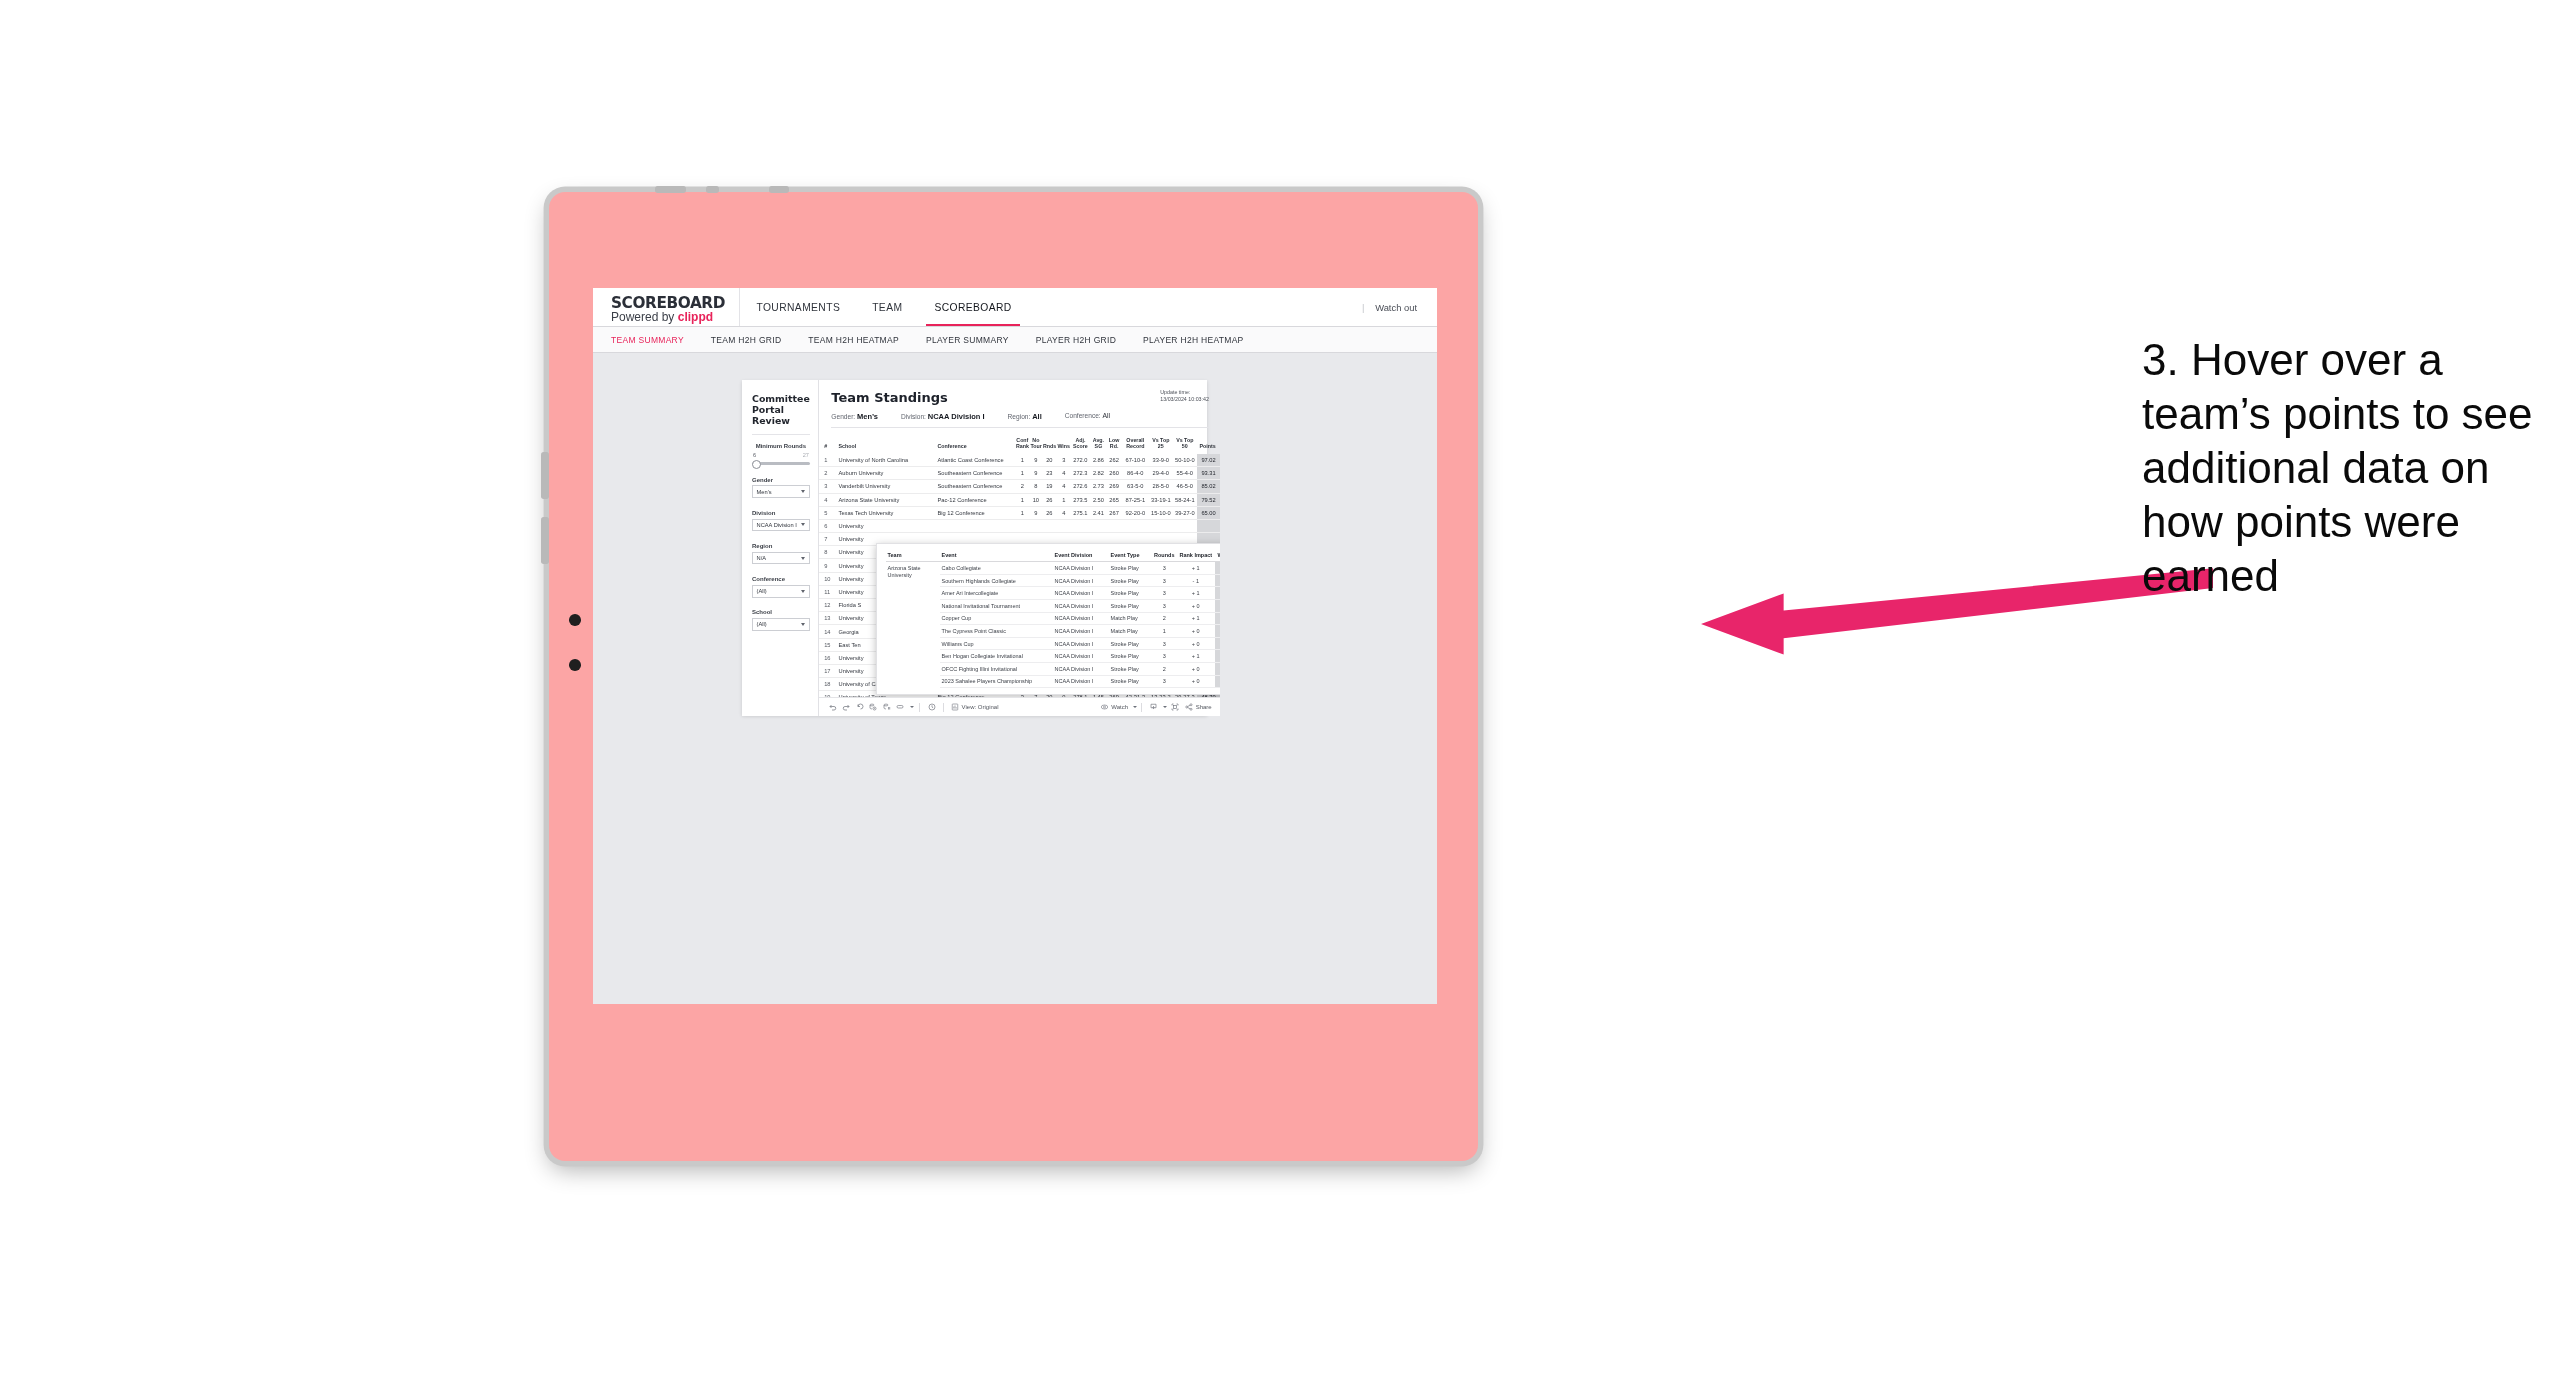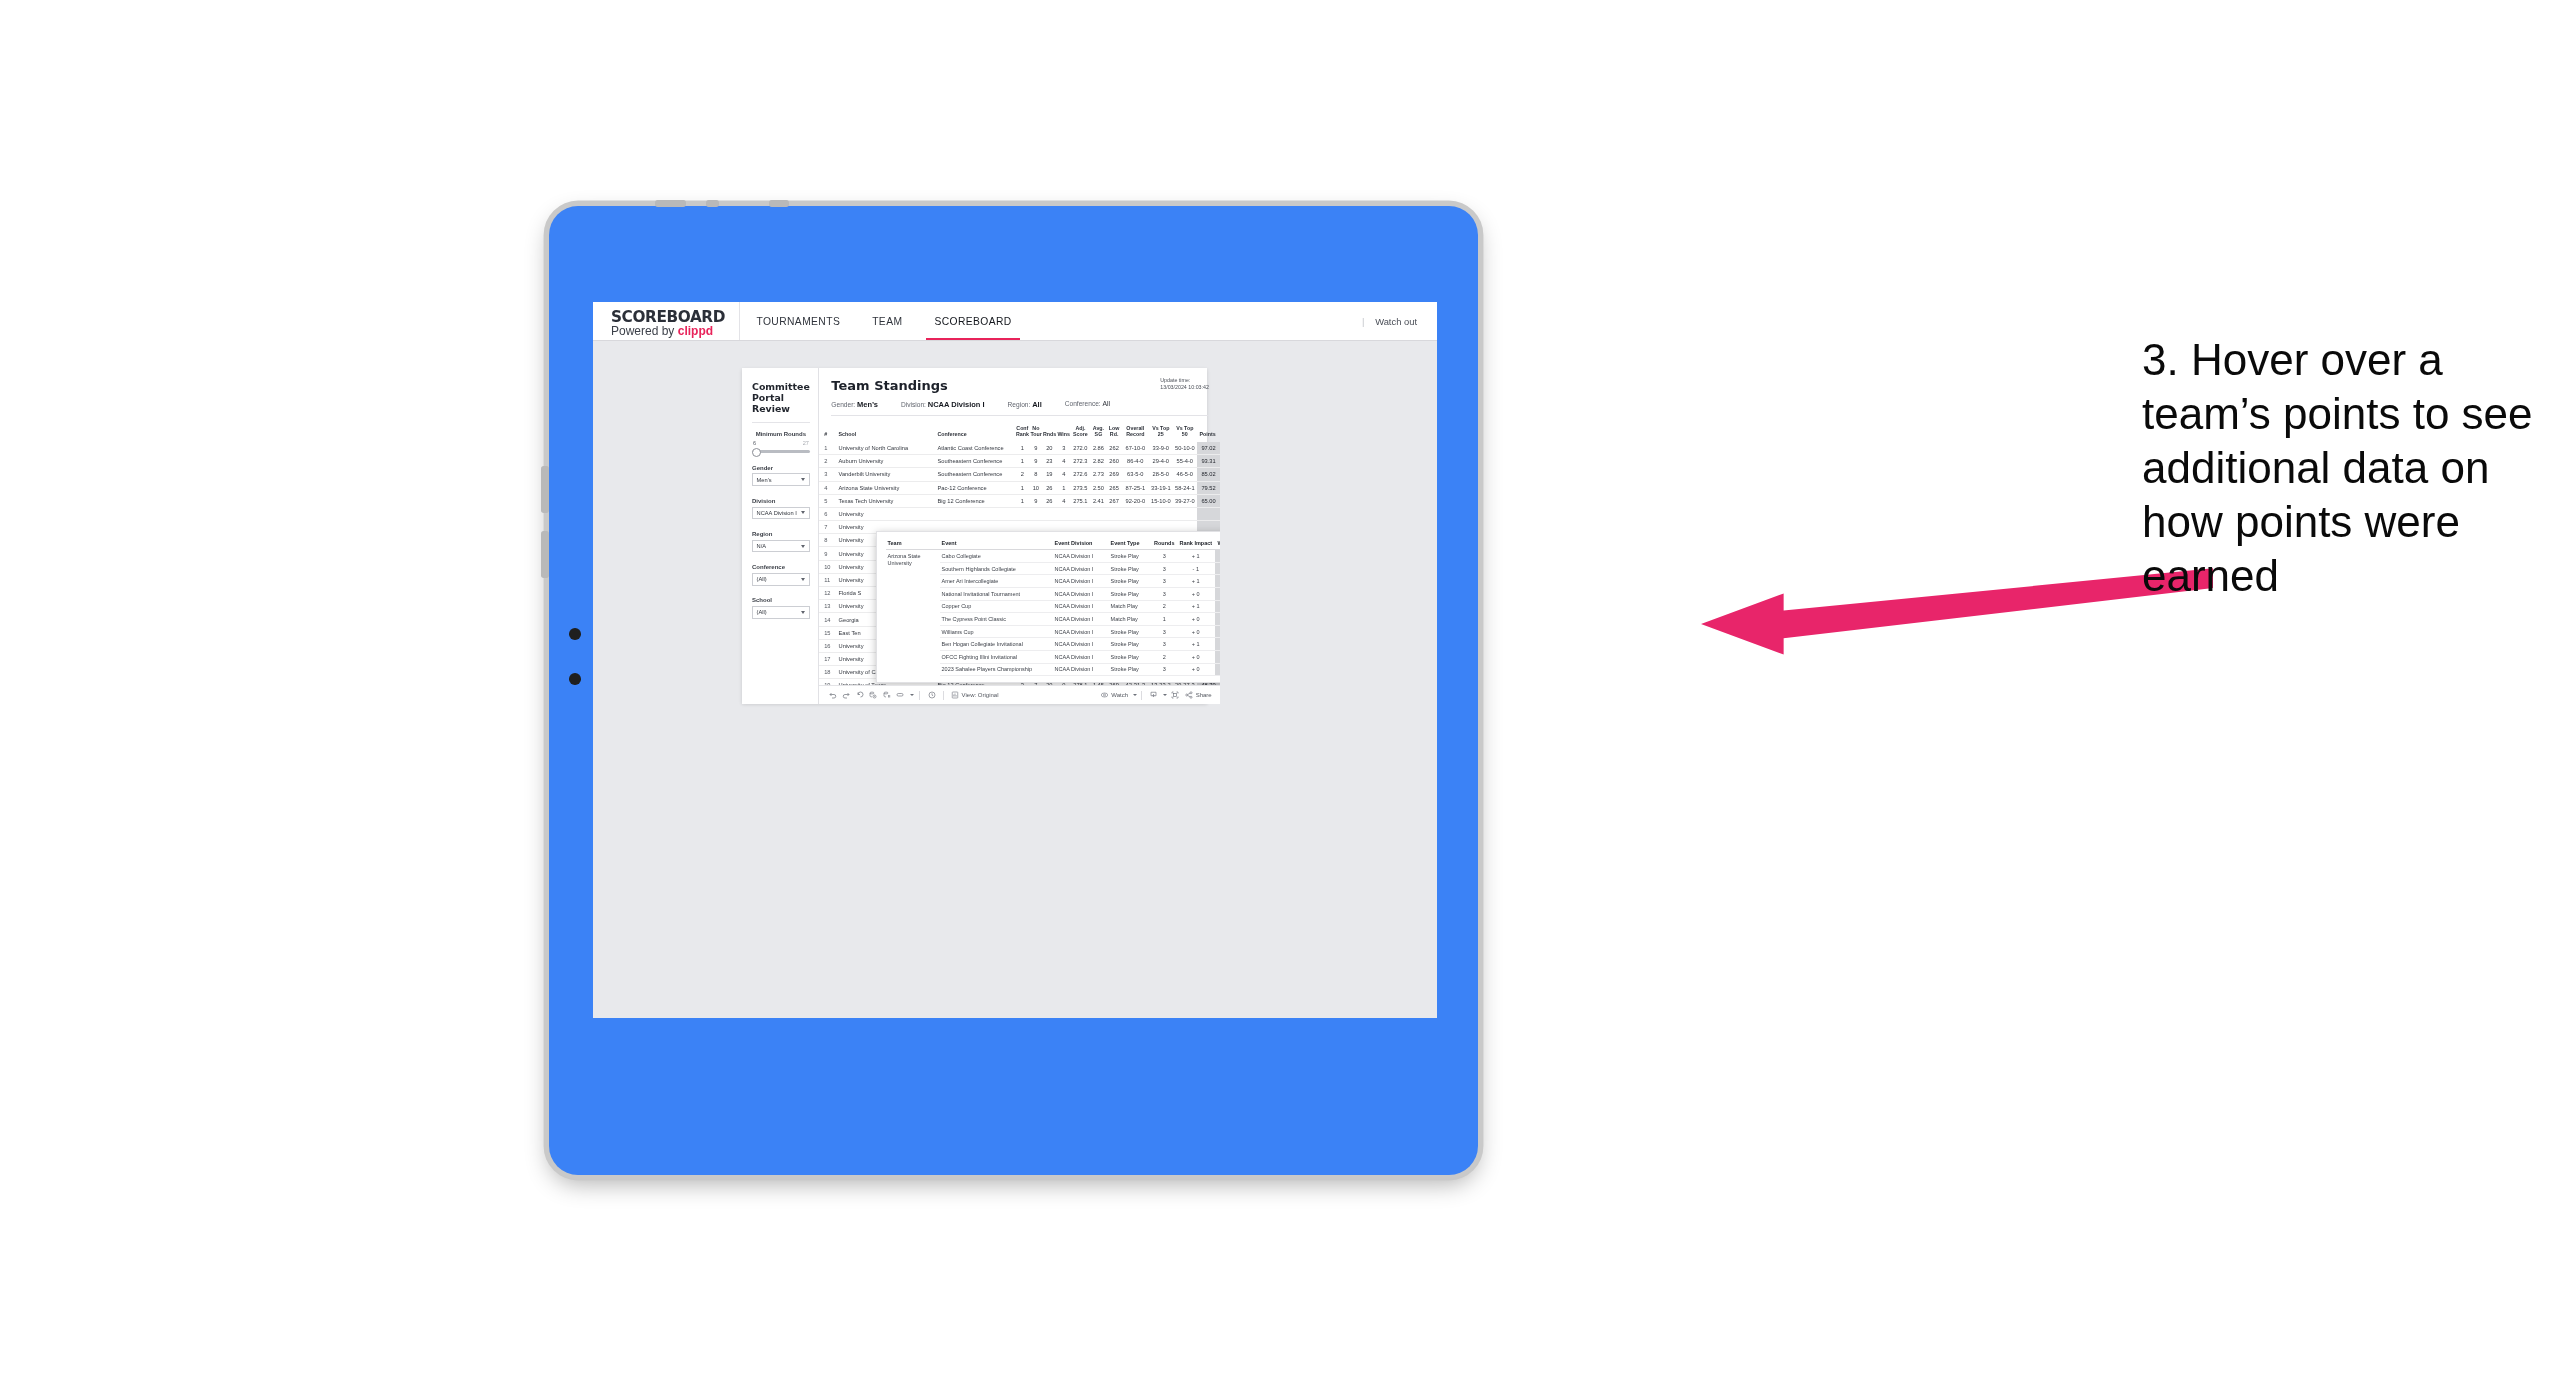--- a/index.html
+++ b/index.html
@@ -4,22 +4,22 @@
 <style>
   html,body{margin:0;padding:0;}
   body{
     width:2576px;height:1386px;background:#ffffff;
     font-family:"Liberation Sans",sans-serif;
     overflow:hidden;position:relative;
   }
 
   
   #tablet{
-    position:absolute;left:549px;top:206px;width:929px;height:969px;
-    background:#3b82f6;border-radius:29px;
+    position:absolute;left:549px;top:192px;width:929px;height:969px;
+    background:#fca5a5;border-radius:16px;
     box-shadow:0 0 0 5.4px #c9c9c9, 0 9px 23px rgba(0,0,0,.30);
   }
   .tab-btn{position:absolute;background:#b9b9b9;border-radius:2.7px;}
   #btn-power{left:106px;top:-6.3px;width:30.5px;height:7.2px;}
   #btn-cam{left:157px;top:-6.3px;width:12.6px;height:7.2px;}
   #btn-mic{left:220px;top:-6.3px;width:20px;height:7.2px;}
   #btn-vol-up{left:-8px;top:260px;width:8px;height:47px;background:#b9b9b9;border-radius:2.7px;}
   #btn-vol-dn{left:-8px;top:325px;width:8px;height:47px;}
   #front-cam{position:absolute;left:20px;top:422px;width:11.7px;height:11.7px;border-radius:50%;background:#1f1f1f;}
   #front-cam2{position:absolute;left:20px;top:467px;width:11.7px;height:11.7px;border-radius:50%;background:#1f1f1f;}
@@ -148,20 +148,28 @@
       </div>
       <div class="nav-item">TOURNAMENTS</div>
       <div class="nav-item">TEAM</div>
       <div class="nav-item active">SCOREBOARD</div>
       <div id="topnav-right">
         <span id="topnav-sep">|</span>
         <span>Watch out</span>
       </div>
     </div>
 
+    <div id="subnav">
+      <div class="subtab active">TEAM SUMMARY</div>
+      <div class="subtab">TEAM H2H GRID</div>
+      <div class="subtab">TEAM H2H HEATMAP</div>
+      <div class="subtab">PLAYER SUMMARY</div>
+      <div class="subtab">PLAYER H2H GRID</div>
+      <div class="subtab">PLAYER H2H HEATMAP</div>
+    </div>
 
     <div id="workspace">
       <div id="viz">
 
         <div id="filters">
           <h1>Committee Portal Review</h1>
           <div id="filter-div"></div>
 
           <div class="f-group">
             <div class="slider-title">Minimum Rounds</div>

